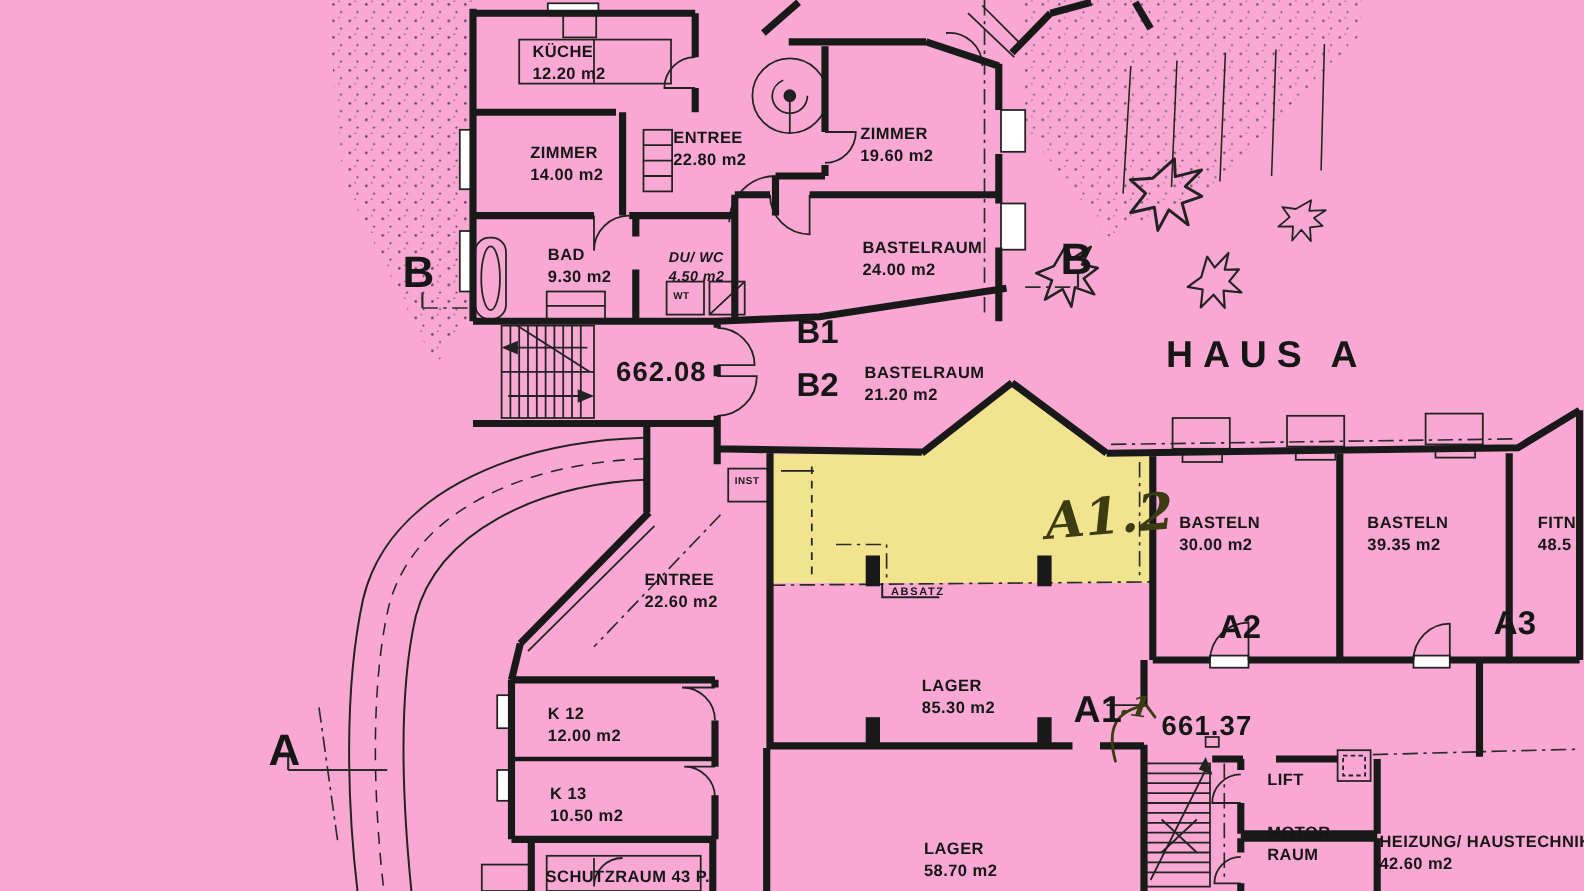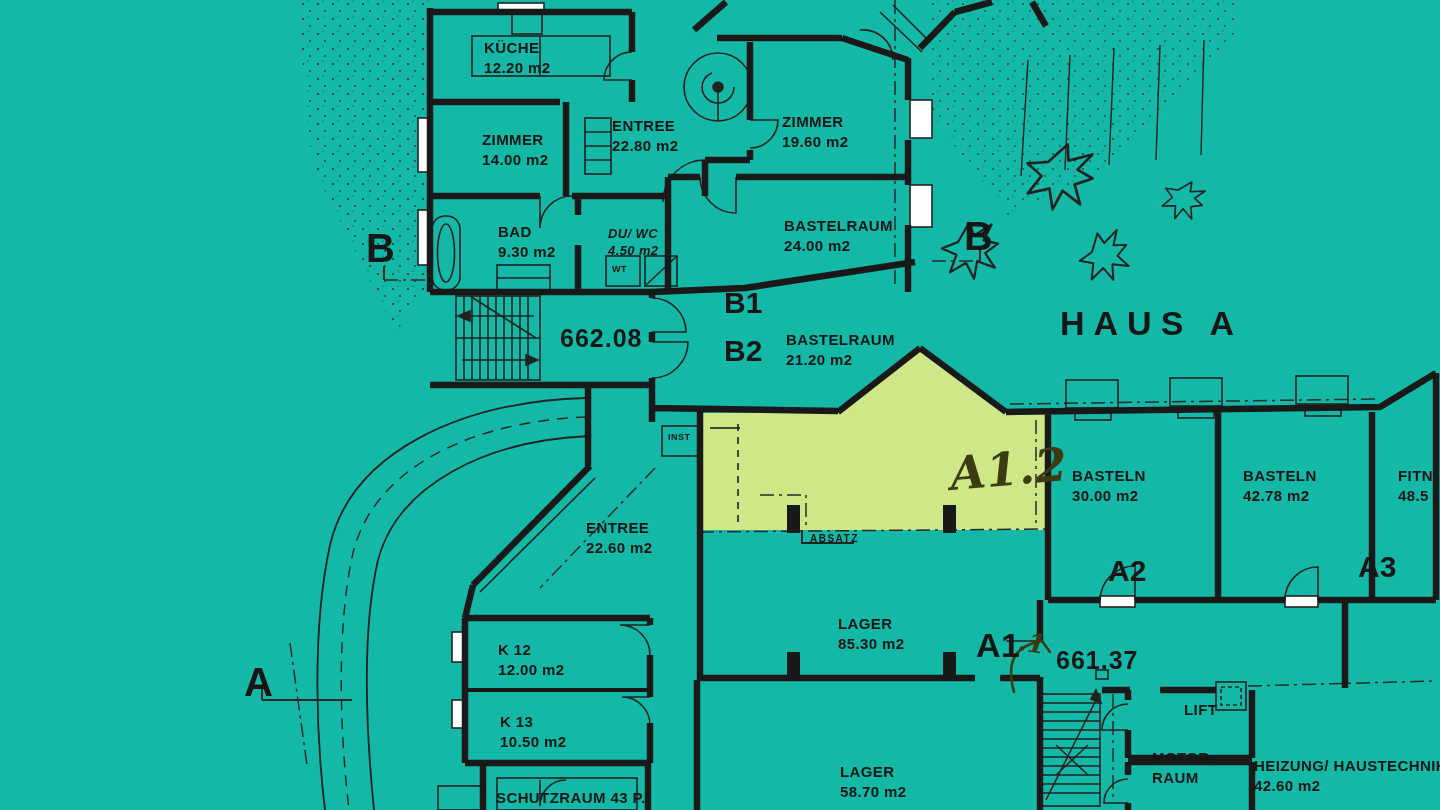--- a/index.html
+++ b/index.html
@@ -1,16 +1,16 @@
 <!DOCTYPE html>
 <html><head>
 <meta charset="utf-8">
 <style>
   html,body{margin:0;padding:0;background:#e8e8e8;}
-  .stage{position:relative;width:1440px;height:810px;background:#14b8a6;overflow:hidden;
+  .stage{position:relative;width:1440px;height:810px;background:#f9a8d4;overflow:hidden;
          font-family:"Liberation Sans",sans-serif;color:#181818;}
   svg{position:absolute;left:0;top:0;}
   .lbl{position:absolute;font-weight:700;font-size:15px;line-height:1.3;letter-spacing:.4px;
        white-space:nowrap;color:#161616;}
   .lbl span{display:block;}
   .sm{font-size:13px;font-style:italic;}
   .tiny{font-size:9px;letter-spacing:.5px;}
   .tiny2{font-size:10px;letter-spacing:1.5px;}
   .big{font-size:30px;letter-spacing:0;line-height:1;margin-left:44px;}
   .big2{font-size:34px;line-height:1;}
@@ -304,21 +304,21 @@
 <div class="lbl hand" style="left:950px;top:446px">
       <span>A1.2</span>
     </div>
 
 <div class="lbl" style="left:1072px;top:466px">
       <span>BASTELN</span>
       <span>30.00  m2</span>
     </div>
 <div class="lbl" style="left:1243px;top:466px">
       <span>BASTELN</span>
-      <span>42.78  m2</span>
+      <span>39.35  m2</span>
     </div>
 <div class="lbl" style="left:1398px;top:466px">
       <span>FITN</span>
       <span>48.5</span>
     </div>
 
 <div class="lbl" style="left:586px;top:518px">
       <span>ENTREE</span>
       <span>22.60  m2</span>
     </div>
@@ -349,21 +349,21 @@
 <div class="lbl big2" style="left:976px;top:628px">
       <span>A1</span>
     </div>
 <div class="lbl hand-sm" style="left:1018px;top:630px">
       <span>.1</span>
     </div>
 <div class="lbl elev" style="left:1056px;top:644px">
       <span>661.37</span>
     </div>
 
-<div class="lbl" style="left:1184px;top:700px">
+<div class="lbl" style="left:1152px;top:700px">
       <span>LIFT</span>
     </div>
 <div class="lbl" style="left:1152px;top:748px">
       <span>MOTOR-</span>
       <span>RAUM</span>
     </div>
 <div class="lbl" style="left:1254px;top:756px">
       <span>HEIZUNG/ HAUSTECHNIK</span>
       <span>42.60 m2</span>
     </div>

